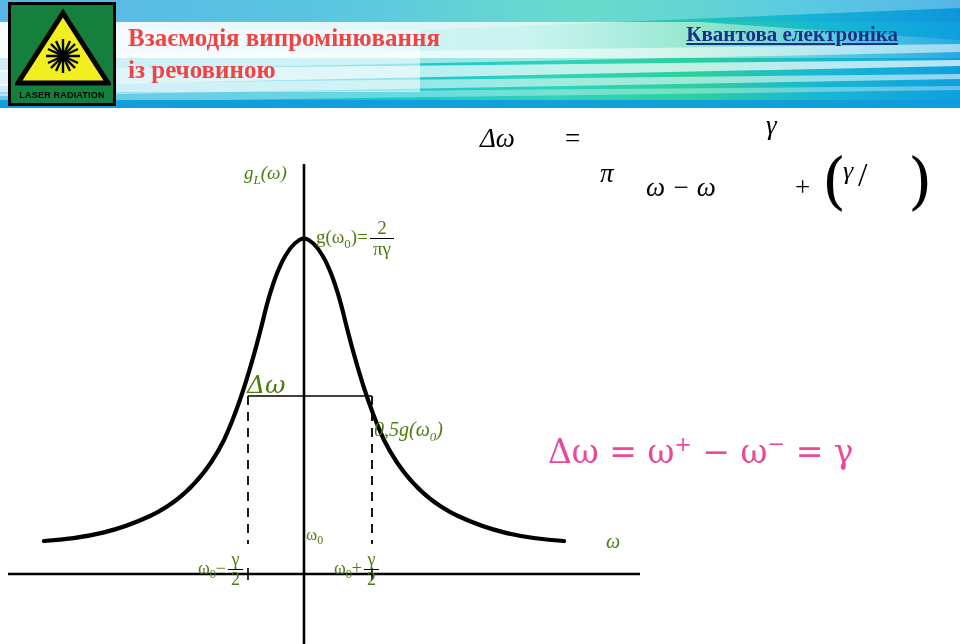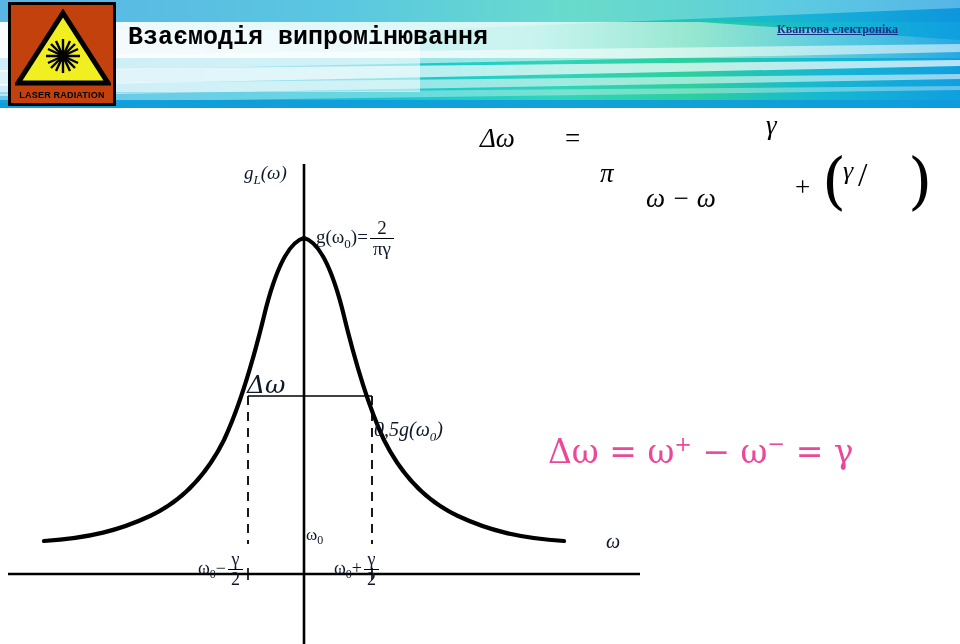--- a/index.html
+++ b/index.html
@@ -28,21 +28,21 @@
     left: 0; top: 0;
     width: 960px;
     height: 108px;
   }
   .logo {
     position: absolute;
     left: 8px;
     top: 2px;
     width: 108px;
     height: 104px;
-    background: #c2410c;
+    background: #15803d;
     border: 3px solid #000;
     box-sizing: border-box;
   }
   .logo-triangle {
     position: absolute;
     left: 4px;
     top: 4px;
     width: 96px;
     height: 78px;
   }
@@ -56,32 +56,32 @@
     font-size: 9px;
     font-weight: bold;
     color: #000;
     letter-spacing: 0.2px;
   }
   .header-title {
     position: absolute;
     left: 128px;
     top: 22px;
     width: 430px;
-    font-family: Liberation Mono, monospace;
+    font-family: Liberation Serif, serif;
     font-size: 25px;
     font-weight: bold;
-    color: #000000;
+    color: #ef4444;
     line-height: 1.28;
   }
   .header-subject {
     position: absolute;
     right: 62px;
     top: 22px;
     font-family: "Liberation Serif", serif;
-    font-size: 12px;
+    font-size: 21px;
     font-weight: bold;
     color: #1c2f86;
     text-decoration: underline;
     white-space: nowrap;
   }
 
   
   .formula-top {
     position: absolute;
     left: 470px;
@@ -114,21 +114,20 @@
     left: 130px; top: 48px;
     font-size: 27px;
     font-style: italic;
   }
   .ft-omega-diff {
     position: absolute;
     left: 176px; top: 62px;
     font-size: 27px;
     font-style: italic;
     white-space: nowrap;
-    margin-top: 11px;
   }
   .ft-plus {
     position: absolute;
     left: 325px; top: 62px;
     font-size: 27px;
   }
   .ft-paren {
     position: absolute;
     left: 352px; top: 40px;
     font-size: 62px;
@@ -174,21 +173,21 @@
     position: absolute;
     left: 0;
     top: 130px;
     width: 660px;
     height: 514px;
   }
   .chart svg { display: block; }
 
   .lbl {
     position: absolute;
-    color: #0f172a;
+    color: #4d7c0f;
     font-family: "Liberation Serif", serif;
     white-space: nowrap;
   }
   .lbl-gl {
     left: 244px; top: 32px;
     font-size: 19px;
     font-style: italic;
   }
   .lbl-gl .sub { font-size: 13px; font-style: italic; vertical-align: sub; }
   .lbl-peak {
@@ -296,20 +295,21 @@
         <line x1="33" y1="40" x2="63" y2="54"></line>
         <line x1="63" y1="40" x2="33" y2="54"></line>
       </g>
       <circle cx="48" cy="47" r="5.5" fill="#000"></circle>
     </svg>
     <div class="logo-caption">LASER RADIATION</div>
   </div>
 
   <div class="header-title">
     <div>Взаємодія випромінювання</div>
+    <div>із речовиною</div>
   </div>
 
   <div class="header-subject">Квантова електроніка</div>
 </div>
 
 <div class="formula-top">
   <span class="ft-delta">Δω</span>
   <span class="ft-eq">=</span>
   <span class="ft-gamma">γ</span>
   <span class="ft-pi">π</span>

